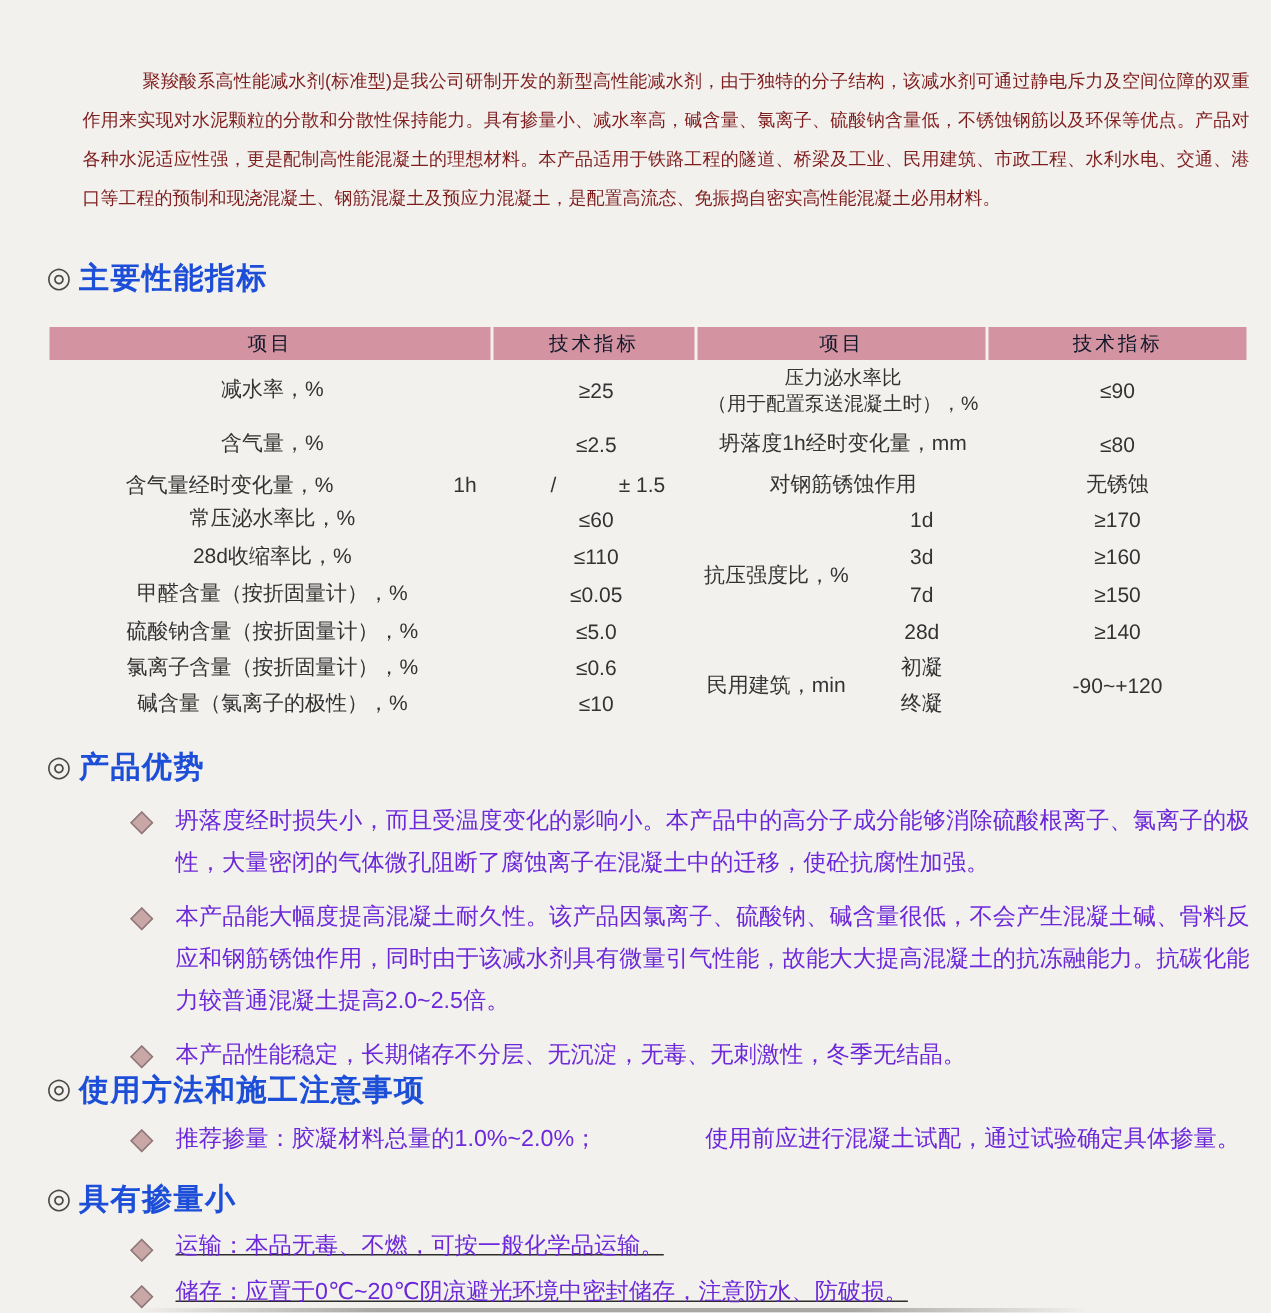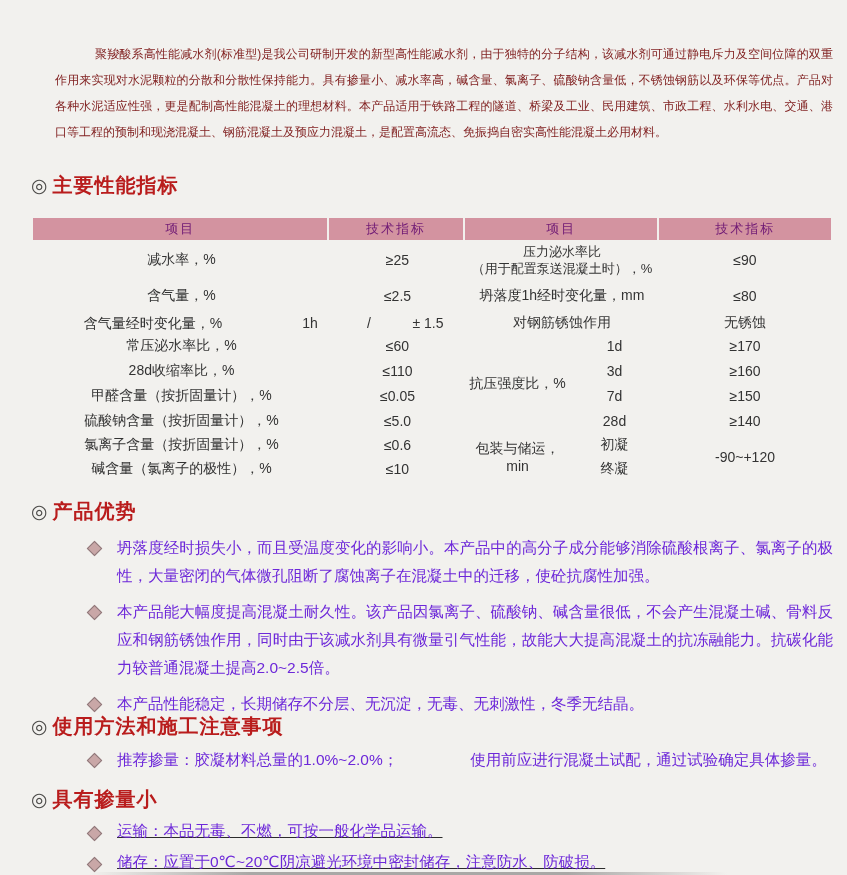--- a/index.html
+++ b/index.html
@@ -11,21 +11,21 @@
   }
   
   .intro{
     position:absolute;top:29px;left:55px;width:778px;
     font-size:12px;line-height:26px;text-align:justify;text-indent:40px;
     color:#7f1d1d;
   }
   
   .sec{position:absolute;left:31px;display:flex;align-items:center;}
   .sec .marker{font-size:19px;color:#4b4a48;font-weight:bold;margin-right:5px;}
-  .sec .title{font-size:20px;font-weight:bold;color:#b91c1c;letter-spacing:1px;}
+  .sec .title{font-size:20px;font-weight:bold;color:#1d4ed8;letter-spacing:1px;}
   .sec-performance{top:172px;}
   .sec-advantages{top:498px;}
   .sec-usage{top:713px;}
   .sec-packing{top:786px;}
   
   .blist{position:absolute;left:88px;width:745px;}
   .blist-advantages{top:534px;}
   .blist-usage{top:746px;}
   .blist-packing{top:819px;}
   .bitem{display:flex;margin-bottom:8px;}
@@ -34,21 +34,21 @@
     background:#c9a7a7;border:1px solid #8e7779;transform:rotate(45deg);
   }
   .btext{font-size:15.5px;line-height:28px;color:#6d28d9;text-align:justify;}
   .blist-packing .btext{line-height:24px;}
   .blist-packing .bitem{margin-bottom:7px;text-decoration:underline;}
   .usage-note{margin-left:72px;}
   
   .ptable{position:absolute;top:218px;left:33px;width:798px;font-size:14px;color:#333;}
   .phead{display:flex;}
   .hcell{
-    height:22px;background:#d393a0;color:#701a75;font-size:13px;letter-spacing:2px;
+    height:22px;background:#d393a0;color:#0f172a;font-size:13px;letter-spacing:2px;
     display:flex;align-items:center;justify-content:center;
   }
   .h1{width:295px;margin-right:2px;}
   .h2{width:134px;margin-right:2px;}
   .h3{width:193px;margin-right:2px;}
   .h4{width:172px;}
   .pbody{display:flex;}
   .lhalf{width:432px;}
   .lrow{display:flex;align-items:center;}
   .lrow .item{width:297px;text-align:center;}
@@ -143,21 +143,21 @@
       <div class="rc" style="grid-area:3/3/4/4;">无锈蚀</div>
       <div class="rc" style="grid-area:4/1/8/2;">抗压强度比，%</div>
       <div class="rc" style="grid-area:4/2/5/3;">1d</div>
       <div class="rc" style="grid-area:5/2/6/3;">3d</div>
       <div class="rc" style="grid-area:6/2/7/3;">7d</div>
       <div class="rc" style="grid-area:7/2/8/3;">28d</div>
       <div class="rc" style="grid-area:4/3/5/4;">≥170</div>
       <div class="rc" style="grid-area:5/3/6/4;">≥160</div>
       <div class="rc" style="grid-area:6/3/7/4;">≥150</div>
       <div class="rc" style="grid-area:7/3/8/4;">≥140</div>
-      <div class="rc" style="grid-area:8/1/10/2;">包装与储运，min</div>
+      <div class="rc" style="grid-area:8/1/10/2;">民用建筑，min</div>
       <div class="rc" style="grid-area:8/2/9/3;">初凝</div>
       <div class="rc" style="grid-area:9/2/10/3;">终凝</div>
       <div class="rc" style="grid-area:8/3/10/4;">-90~+120</div>
     </div>
   </div>
 </div>
 
 <div class="sec sec-advantages">
   <span class="marker">◎</span>
   <span class="title">产品优势</span>

